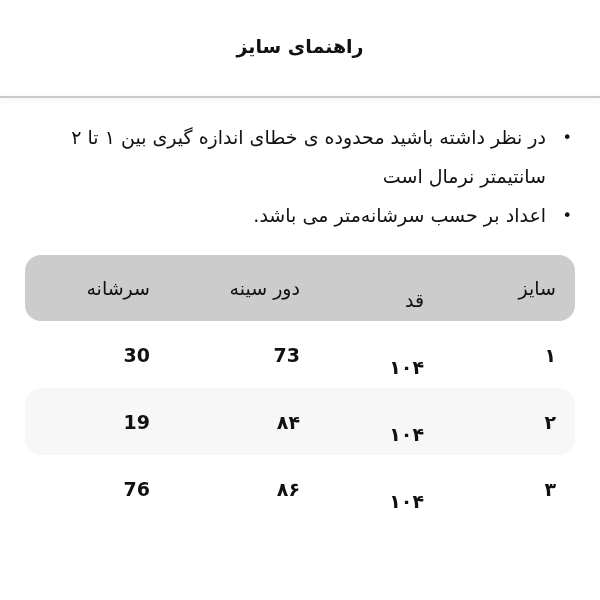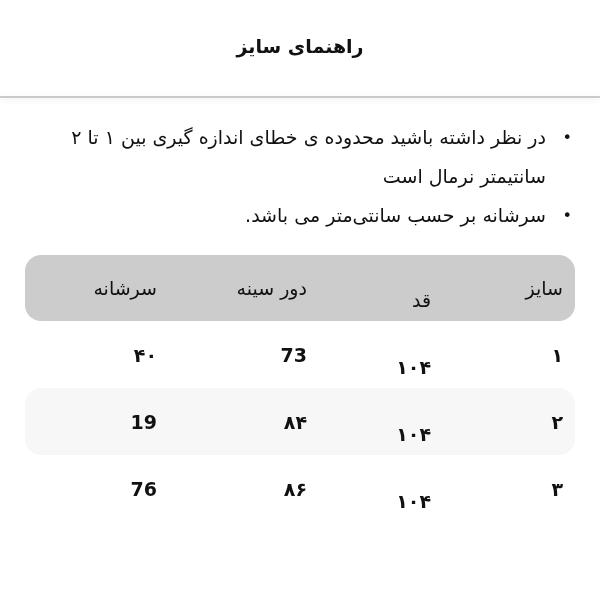--- a/index.html
+++ b/index.html
@@ -43,21 +43,21 @@
   .row {
     display: flex; flex-direction: row; align-items: center;
     height: 66px; border-radius: 16px;
   }
   .row.head { background: #cccccc; font-size: 19px; font-weight: 500; }
   .row.body { height: 67px; font-size: 19px; font-weight: 700; }
   .row.striped { background: #f7f7f7; }
   .cell {
     flex: 0 0 auto; 
   }
-  .c1 { width: 110px; padding-right: 12px; }
+  .c1 { width: 110px; padding-right: 19px; }
   .c2 { width: 110px; padding-right: 22px; margin-top: 24px; }
   .c3 { width: 150px; padding-right: 14px; }
   .c4 { width: 140px; }
 </style>
 </head>
 <body>
 
 <div class="page">
 
   <div class="header">
@@ -65,37 +65,37 @@
   </div>
   <div class="divider"></div>
 
   <ul class="notes">
     <li>
       <span class="bullet">•</span>
       <span>در نظر داشته باشید محدوده ی خطای اندازه گیری بین ۱ تا ۲ سانتیمتر نرمال است</span>
     </li>
     <li>
       <span class="bullet">•</span>
-      <span>سرشانه بر حسب سانتی‌متر می باشد.</span>
+      <span>اعداد بر حسب سرشانه‌متر می باشد.</span>
     </li>
   </ul>
 
   <div class="table">
     <div class="row head">
       <div class="cell c1">سایز</div>
       <div class="cell c2">قد</div>
       <div class="cell c3">دور سینه</div>
       <div class="cell c4">سرشانه</div>
     </div>
 
     <div class="row body">
       <div class="cell c1">۱</div>
       <div class="cell c2">۱۰۴</div>
       <div class="cell c3">73</div>
-      <div class="cell c4">۴۰</div>
+      <div class="cell c4">30</div>
     </div>
 
     <div class="row body striped">
       <div class="cell c1">۲</div>
       <div class="cell c2">۱۰۴</div>
       <div class="cell c3">۸۴</div>
       <div class="cell c4">19</div>
     </div>
 
     <div class="row body">

